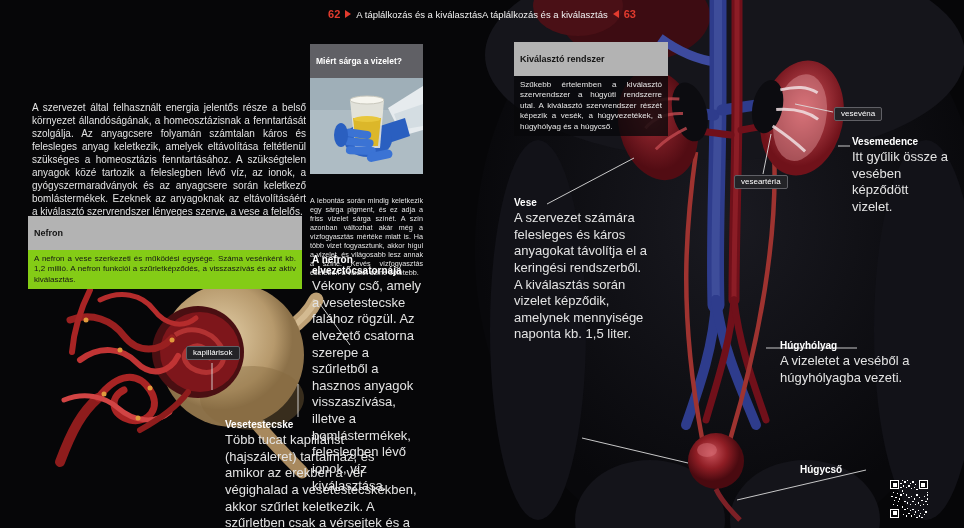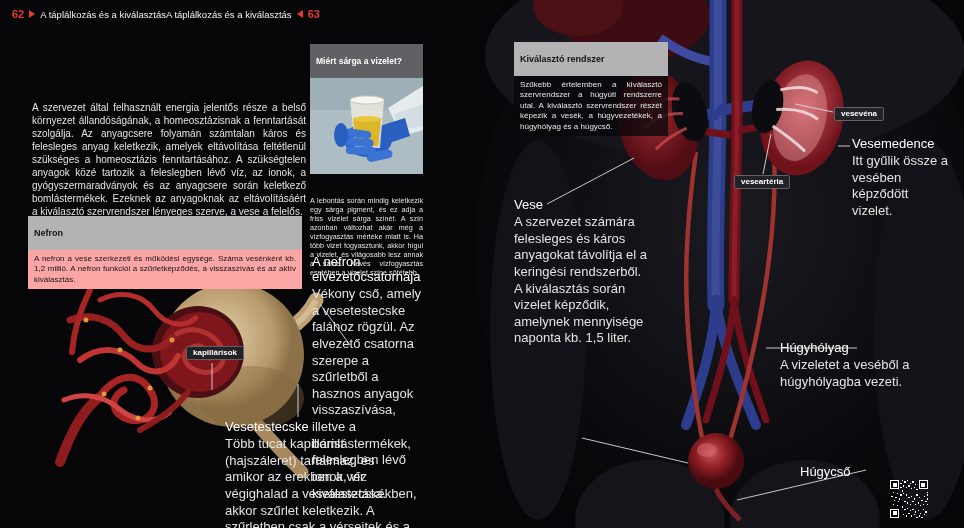--- a/index.html
+++ b/index.html
@@ -1,47 +1,47 @@
 <!DOCTYPE html>
 <html><head>
 <meta charset="utf-8">
 <style>
   *{margin:0;padding:0;box-sizing:border-box}
   html,body{background:#000}
   .spread{position:relative;width:964px;height:528px;background:#060608;overflow:hidden;
           font-family:"Liberation Sans",sans-serif}
   #art{position:absolute;inset:0;pointer-events:none}
 
-  .hdr{position:absolute;top:8px;left:12px;right:12px;display:flex;justify-content:flex-start;align-items:center;z-index:3}
+  .hdr{position:absolute;top:8px;left:12px;right:12px;display:flex;justify-content:center;align-items:center;z-index:3}
   .hdr-side{display:flex;align-items:center;gap:5px}
   .pagenum{color:#e23b2e;font-weight:bold;font-size:11px}
   .hdr-title{color:#f2f2f2;font-weight:normal;font-size:9.5px}
   .tri{width:0;height:0;border-top:4px solid transparent;border-bottom:4px solid transparent;display:inline-block}
   .tri-r{border-left:6px solid #e23b2e}
   .tri-l{border-right:6px solid #e23b2e}
 
   .title{position:absolute;left:28px;top:30px;color:#fff;font-size:28px;line-height:1.03;
          letter-spacing:-0.4px;font-weight:bold;z-index:3}
   .intro{position:absolute;left:32px;top:101px;width:274px;color:#e3e3e3;font-size:10px;
          line-height:1.3;text-align:justify;z-index:3}
 
   .box{position:absolute;z-index:3}
   .box-hdr{font-weight:bold;font-size:9px;padding:12px 6px}
   .box-hdr.light{background:#b3b3b3;color:#131313}
   .box-hdr.dark{background:#606065;color:#fff;font-size:8.5px}
-  .box-body{background:#fca5a5;color:#161616;font-size:8px;line-height:1.3;padding:4px 6px;text-align:justify}
+  .box-body{background:#84cc16;color:#161616;font-size:8px;line-height:1.3;padding:4px 6px;text-align:justify}
   .box-body.on-dark{background:rgba(8,8,10,0.78);color:#e6e6e6}
   .boxtext{color:#e3e3e3;font-size:7.2px;line-height:1.25;text-align:justify;margin-top:22px}
   .photo{display:block;width:113px;height:96px}
 
   .tag{position:absolute;background:#232327;border:1px solid #606066;border-radius:2px;color:#fff;
-       font-size:8px;font-weight:bold;padding:1px 6px 2px;white-space:nowrap;z-index:4}
+       font-size:8px;font-weight:normal;padding:1px 6px 2px;white-space:nowrap;z-index:4}
 
   .callout{position:absolute;color:#e3e3e3;z-index:3}
-  .callout h3{color:#fff;font-size:13px;font-weight:normal;margin-bottom:2px}
+  .callout h3{color:#fff;font-size:10px;font-weight:bold;margin-bottom:2px}
   .callout p{font-size:13px;line-height:1.28}
   .callout.r{text-align:left}
 
   .qr{position:absolute;left:890px;top:480px;width:38px;height:38px;z-index:4}
 </style>
 </head>
 <body>
 
 <div class="spread">
 

